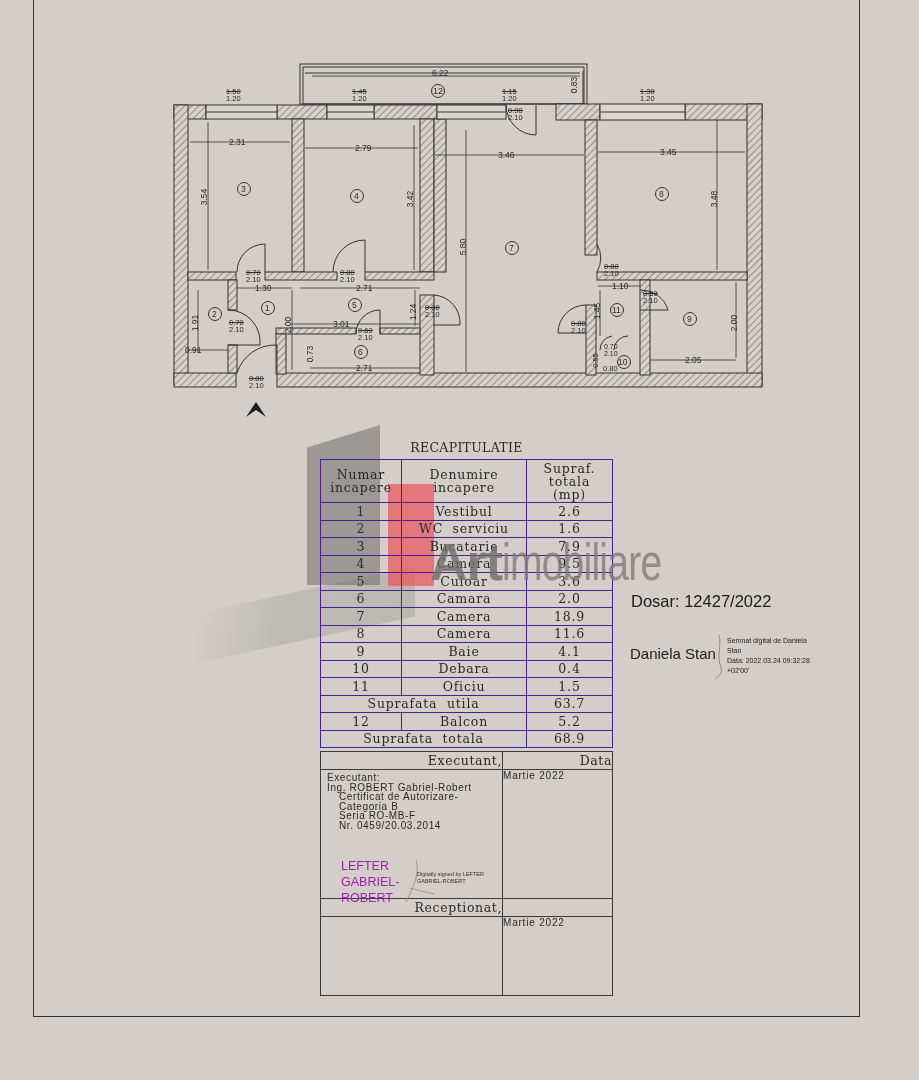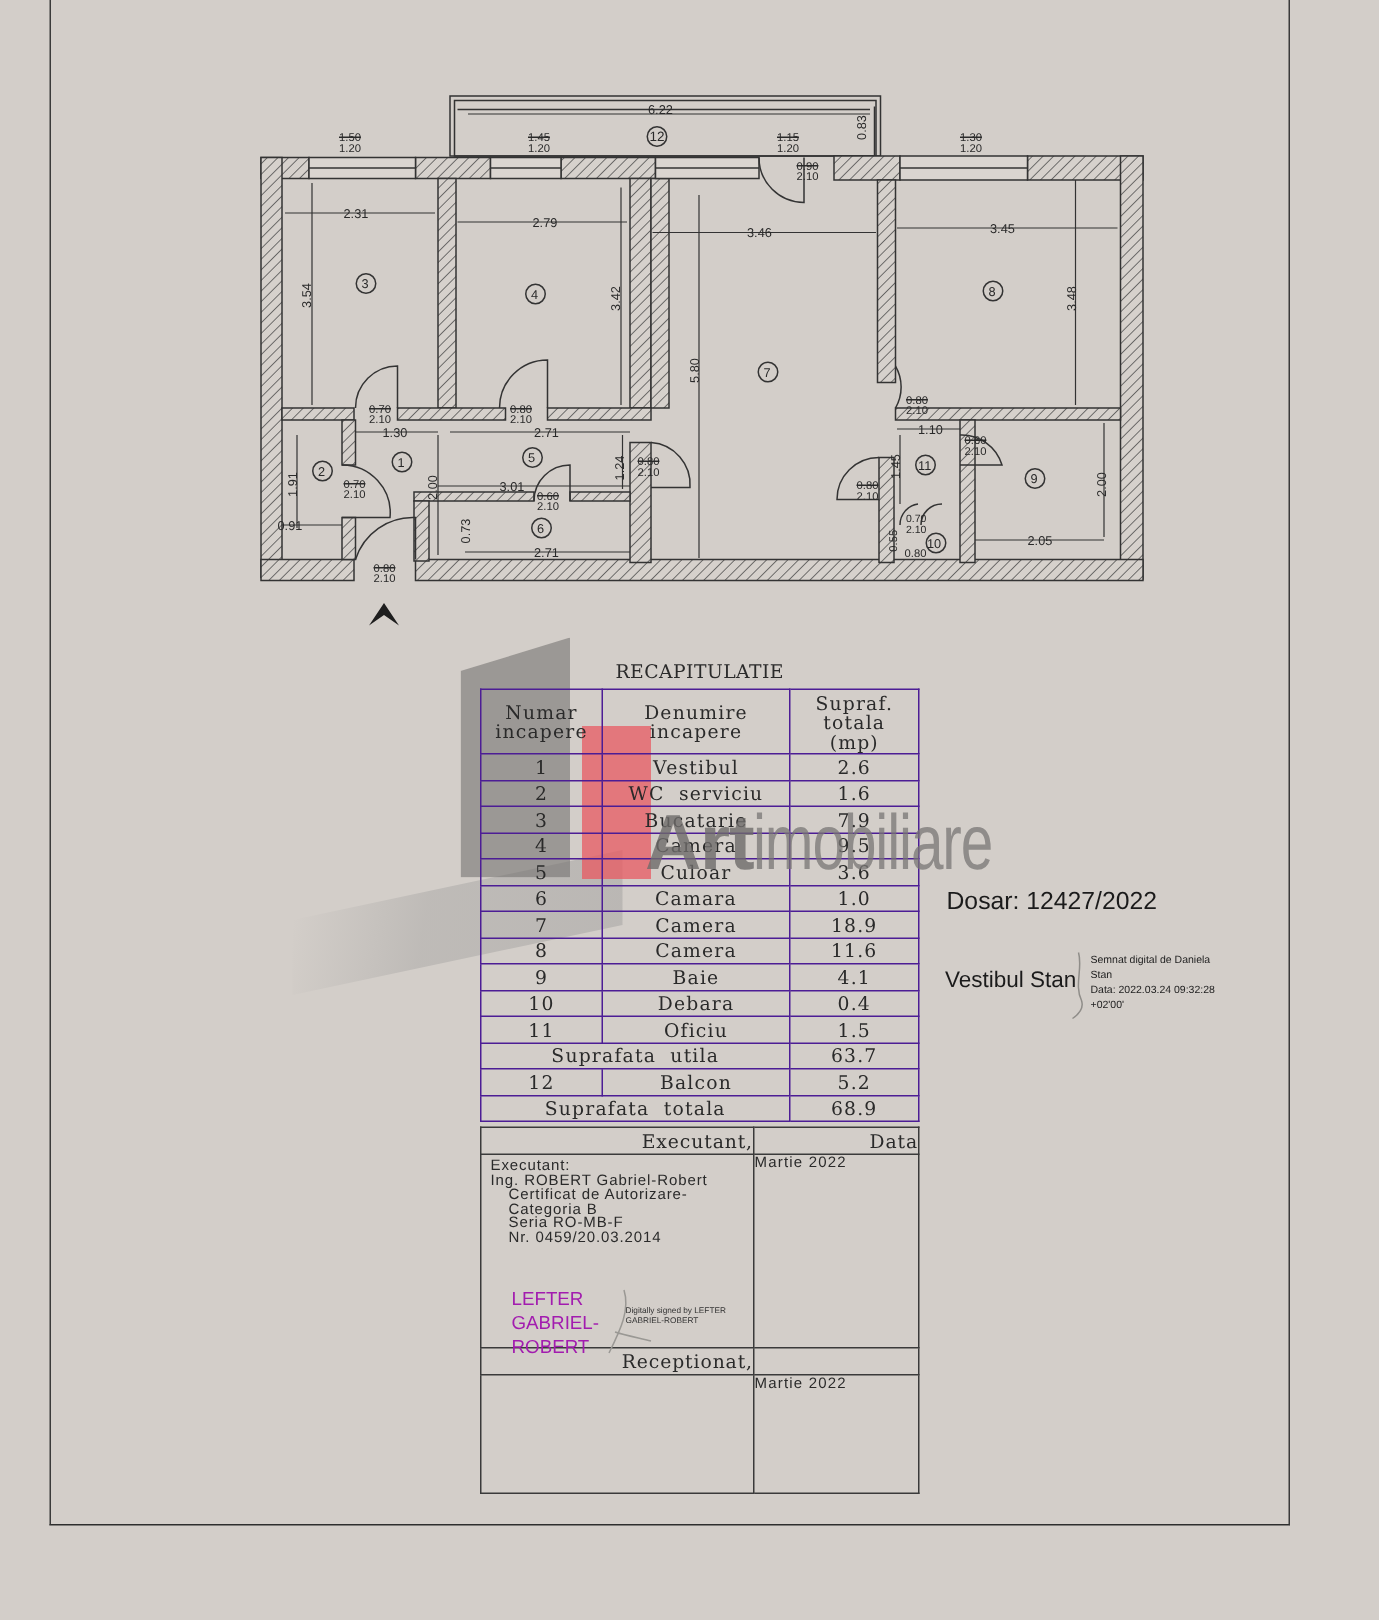--- a/index.html
+++ b/index.html
@@ -213,29 +213,29 @@
   <span style="position:absolute;left:433px;top:86px;font-size:9px;">12</span>
 
   <span style="position:absolute;left:226px;top:88px;line-height:7px;font-size:7.5px;text-align:center;">
     <span style="text-decoration:line-through;display:block;">1.50</span>
       <span style="display:block;">1.20</span>
   </span>
   <span style="position:absolute;left:352px;top:88px;line-height:7px;font-size:7.5px;text-align:center;">
     <span style="text-decoration:line-through;display:block;">1.45</span>
       <span style="display:block;">1.20</span>
   </span>
-  <span style="position:absolute;left:518px;top:88px;line-height:7px;font-size:7.5px;text-align:right;">
+  <span style="position:absolute;left:502px;top:88px;line-height:7px;font-size:7.5px;text-align:right;">
     <span style="text-decoration:line-through;display:block;">1.15</span>
       <span style="display:block;">1.20</span>
   </span>
   <span style="position:absolute;left:640px;top:88px;line-height:7px;font-size:7.5px;text-align:center;">
     <span style="text-decoration:line-through;display:block;">1.30</span>
       <span style="display:block;">1.20</span>
   </span>
-  <span style="position:absolute;left:531px;top:107px;line-height:7px;font-size:7.5px;text-align:center;">
+  <span style="position:absolute;left:508px;top:107px;line-height:7px;font-size:7.5px;text-align:center;">
     <span style="text-decoration:line-through;display:block;">0.90</span>
       <span style="display:block;">2.10</span>
   </span>
 
   <span style="position:absolute;left:241px;top:184px;">3</span>
   <span style="position:absolute;left:354px;top:191px;">4</span>
   <span style="position:absolute;left:509px;top:243px;">7</span>
   <span style="position:absolute;left:659px;top:189px;">8</span>
   <span style="position:absolute;left:265px;top:303px;">1</span>
   <span style="position:absolute;left:212px;top:309px;">2</span>
@@ -344,21 +344,21 @@
         <td>9.5</td>
       </tr>
   <tr>
         <td>5</td>
         <td>Culoar</td>
         <td>3.6</td>
       </tr>
   <tr>
         <td>6</td>
         <td>Camara</td>
-        <td>1.0</td>
+        <td>2.0</td>
       </tr>
   <tr>
         <td>7</td>
         <td>Camera</td>
         <td>18.9</td>
       </tr>
   <tr>
         <td>8</td>
         <td>Camera</td>
         <td>11.6</td>
@@ -432,21 +432,21 @@
   <tr>
     <td class="s1" style="height:78px;"></td>
     <td class="date-cell2">Martie 2022</td>
   </tr>
 </tbody>
   </table>
 
 <div class="wm-text"><span class="art">Art</span><span class="imob"> imobiliare</span></div>
 
 <div class="dosar">Dosar: 12427/2022</div>
-<div class="stan-name">Vestibul Stan</div>
+<div class="stan-name">Daniela Stan</div>
 <svg style="position:absolute;left:712px;top:633px;" width="14" height="48">
   <path d="M 7 2 C 10 12, 4 24, 9 34 C 11 40, 6 44, 3 46" stroke="#8f8d89" stroke-width="1" fill="none"></path>
 </svg>
 <div class="stan-digi">
   <div>Semnat digital de Daniela</div>
   <div>Stan</div>
   <div>Data: 2022.03.24 09:32:28</div>
   <div>+02'00'</div>
 </div>
 

